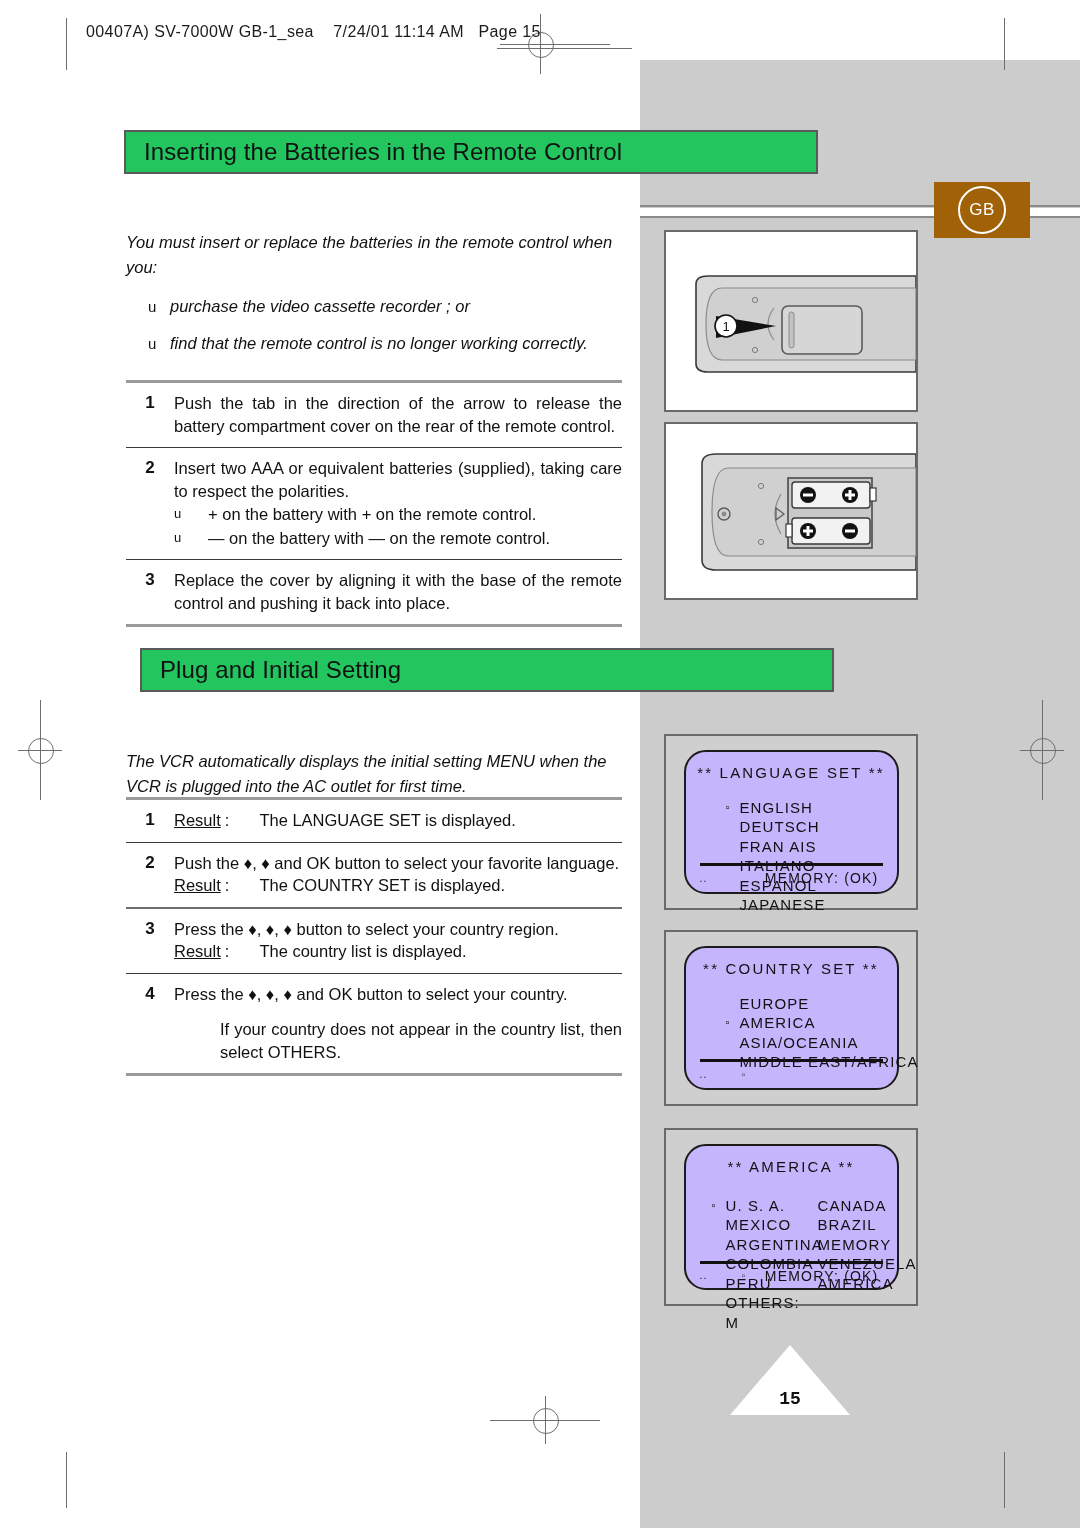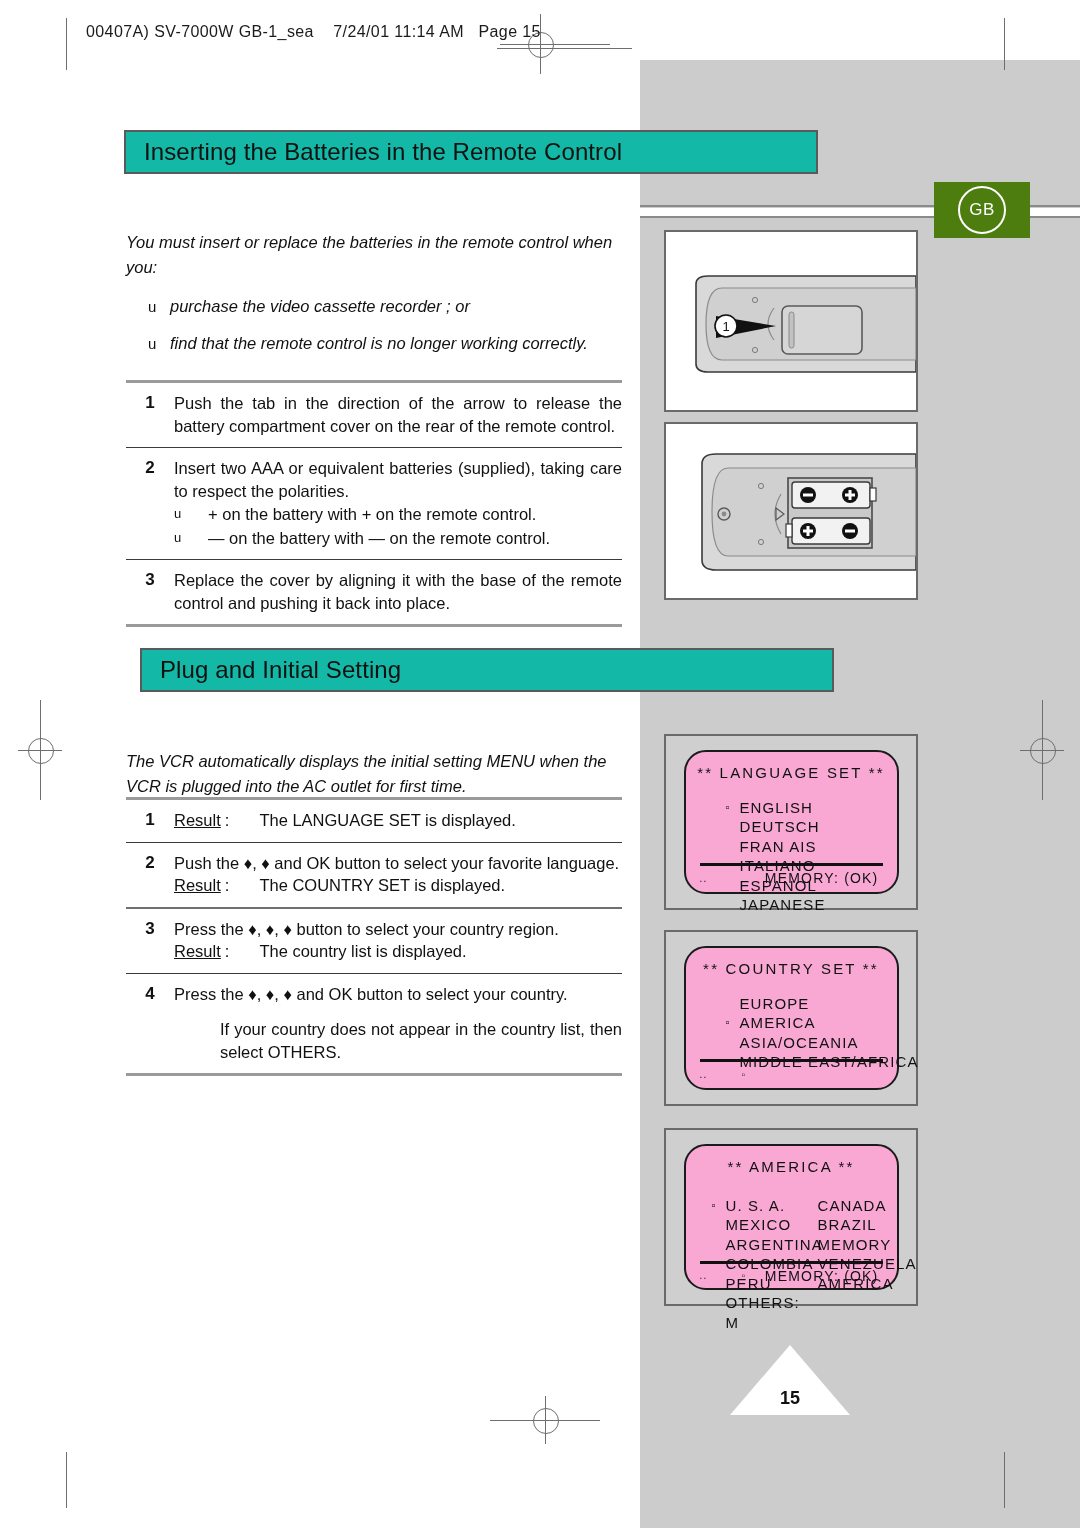--- a/index.html
+++ b/index.html
@@ -18,21 +18,21 @@
   .crop-mark .ring{position:absolute;border:1px solid #6e6e6e;border-radius:50%;}
 
   .edge-bar{position:absolute;background:#6e6e6e;width:1px;}
 
   
   .slug{position:absolute;left:86px;top:23px;font-size:16px;letter-spacing:.4px;
         white-space:pre;color:#1b1b1b;font-family:"Liberation Sans",sans-serif;}
   .slug-rule{position:absolute;background:#6e6e6e;height:1px;}
 
   
-  .banner{position:absolute;background:#14b8a6;border:2px solid #5a5a5a;
+  .banner{position:absolute;background:#22c55e;border:2px solid #5a5a5a;
           box-sizing:border-box;display:flex;align-items:center;}
   .banner span{padding-left:18px;font-size:24px;color:#111;letter-spacing:.1px;}
 
   
   .lead{position:absolute;font-style:italic;font-size:16.5px;line-height:25px;
         color:#111;}
   .lead .blist{margin-top:14px;}
   .lead .brow{display:flex;margin-top:12px;}
   .lead .bul{width:44px;flex:none;font-style:normal;font-size:15px;
              text-align:left;padding-left:22px;box-sizing:border-box;}
@@ -55,47 +55,47 @@
   .res .rtext{flex:1;}
   .note{margin-top:13px;padding-left:46px;text-align:justify;}
 
   
   .fig{position:absolute;background:#ffffff;border:2px solid #6a6a6a;
        box-sizing:border-box;overflow:hidden;}
 
   
   .osd{position:absolute;background:#cfcfcf;border:2px solid #6a6a6a;
        box-sizing:border-box;display:flex;align-items:center;justify-content:center;}
-  .osd-screen{width:86%;height:84%;background:#f9a8d4;border:2px solid #1b1b1b;
+  .osd-screen{width:86%;height:84%;background:#c4b5fd;border:2px solid #1b1b1b;
               border-radius:22px;box-sizing:border-box;position:relative;
               font-family:"Liberation Sans",sans-serif;padding-left:24px;}
   .osd-title{position:absolute;left:0;right:0;top:12px;text-align:center;
              font-size:15px;letter-spacing:2.2px;color:#111;}
   .osd-list{position:absolute;left:40px;top:46px;font-size:15px;
             line-height:19.5px;letter-spacing:1.1px;color:#111;}
   .osd-list .row{display:flex;}
   .osd-list .cur{width:14px;flex:none;font-size:11px;line-height:19.5px;}
   .osd-list .lbl{flex:none;}
   .osd-list .colA{width:92px;flex:none;}
   .osd-hr{position:absolute;left:14px;right:14px;height:3px;background:#111;}
   .osd-foot{position:absolute;left:0;right:0;font-size:14px;letter-spacing:1.2px;
             color:#111;display:flex;align-items:center;}
   .osd-foot .fl{padding-left:14px;font-size:10px;}
   .osd-foot .fm{padding-left:34px;font-size:10px;}
   .osd-foot .fr{margin-left:auto;padding-right:18px;}
 
   
-  .gb-badge{position:absolute;background:#4d7c0f;display:flex;align-items:center;
+  .gb-badge{position:absolute;background:#a16207;display:flex;align-items:center;
             justify-content:center;}
   .gb-ring{width:44px;height:44px;border:2px solid #fff;border-radius:50%;
            display:flex;align-items:center;justify-content:center;
            color:#fff;font-size:17px;letter-spacing:.5px;}
 
   
-  .pagenum{position:absolute;width:120px;height:70px;}
+  .pagenum{position:absolute;width:120px;height:70px;font-family:Liberation Mono, monospace;}
   .pagenum .tri{position:absolute;left:0;top:0;width:0;height:0;
                 border-left:60px solid transparent;border-right:60px solid transparent;
                 border-bottom:70px solid #ffffff;}
   .pagenum .pn{position:absolute;left:0;right:0;bottom:6px;text-align:center;
                font-size:18px;font-weight:bold;color:#111;}
 </style>
 </head>
 <body>
 
 <div class="gray-band band-top"></div>

